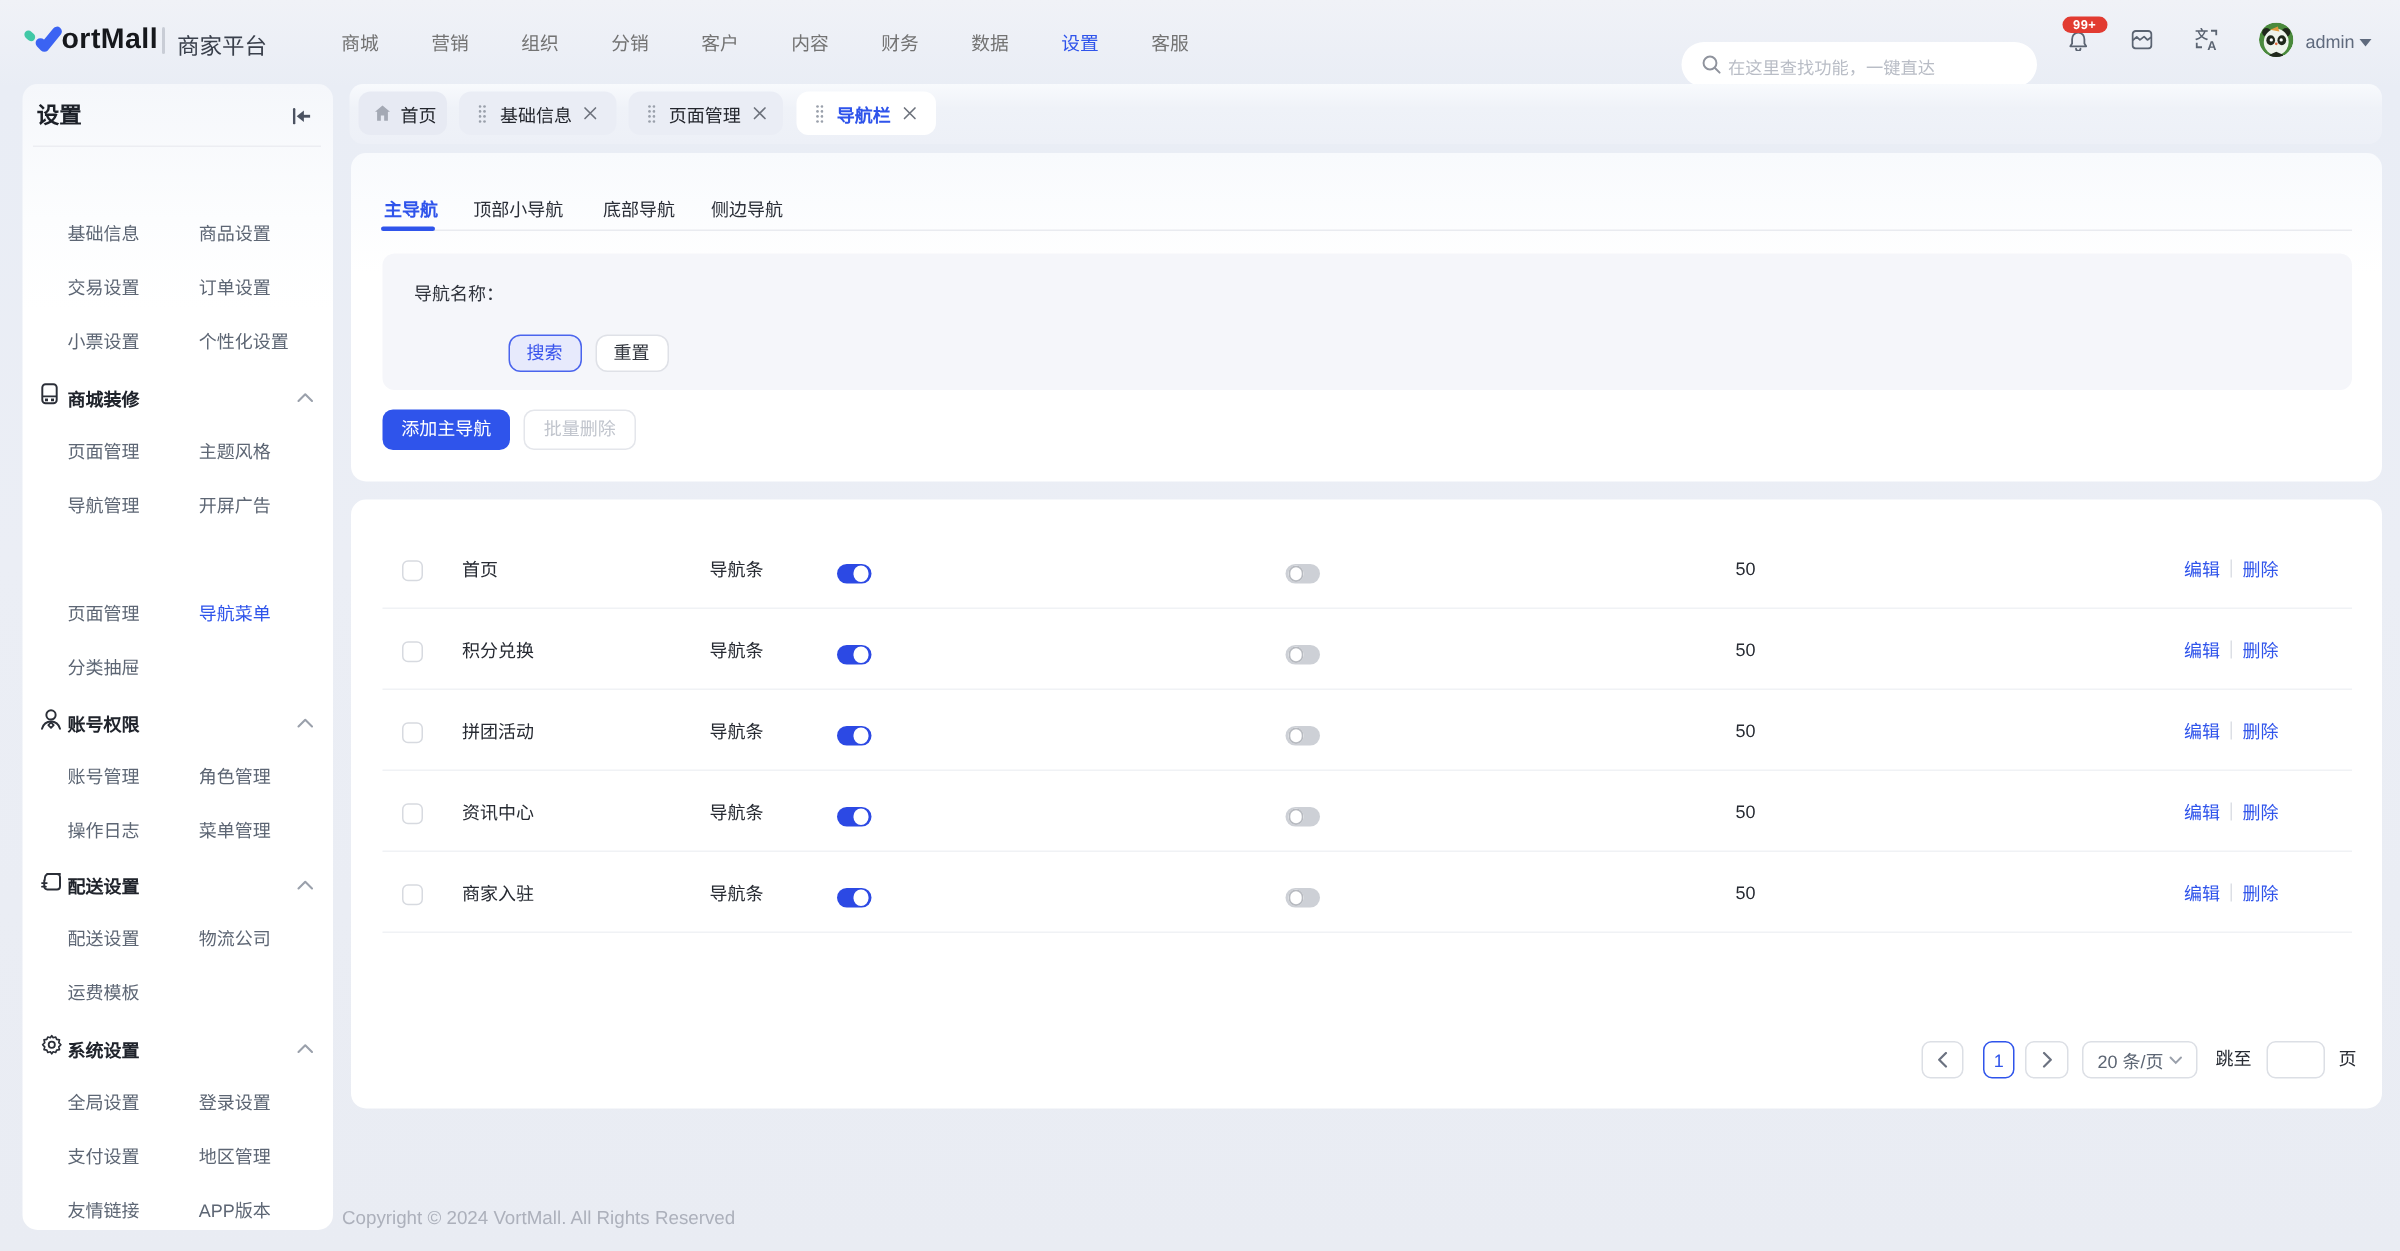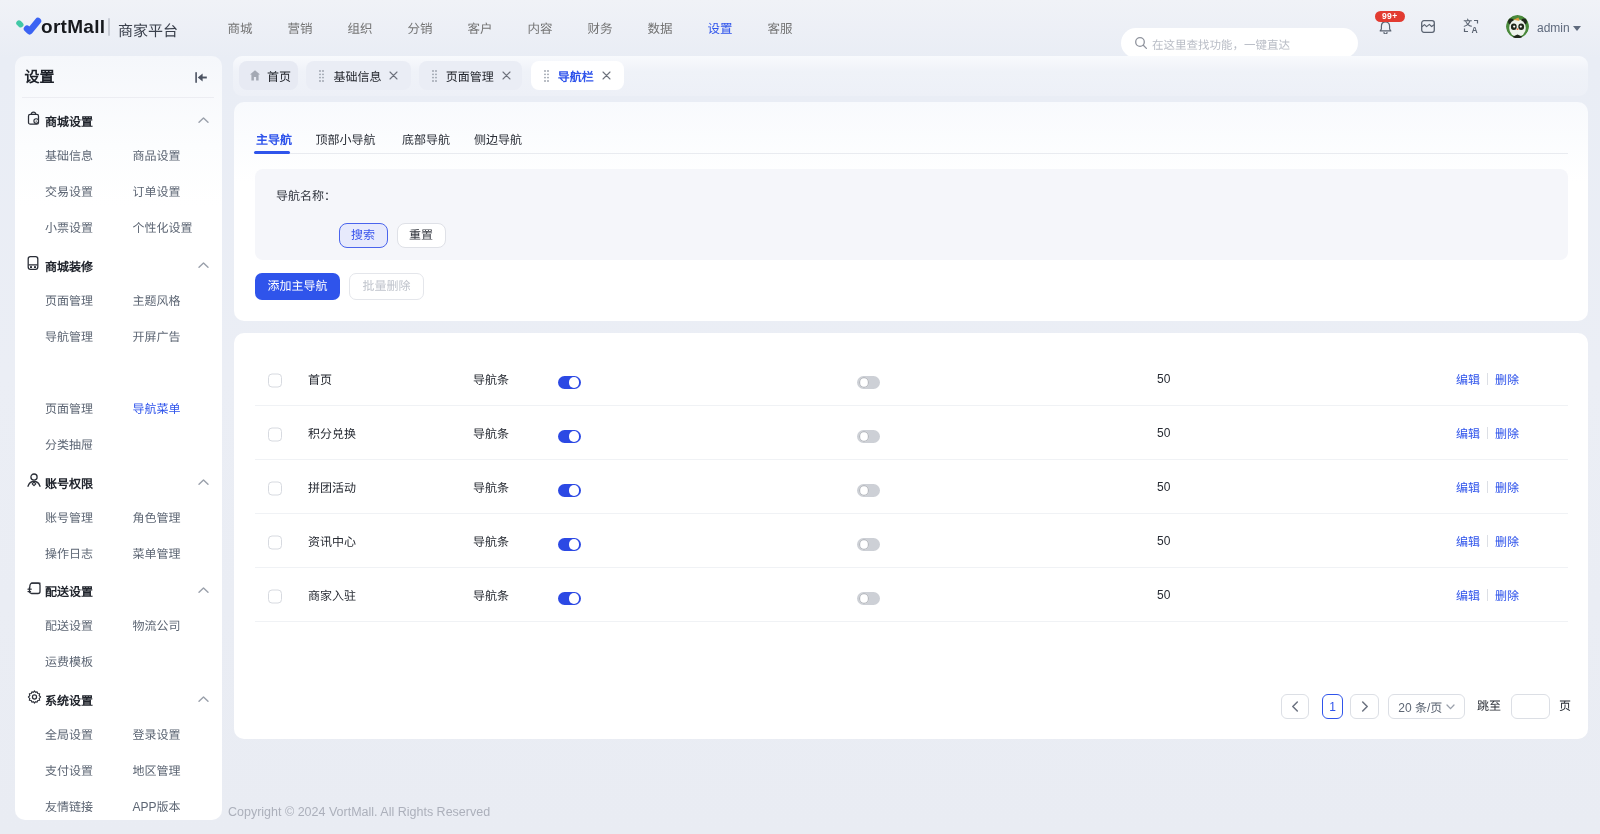--- a/index.html
+++ b/index.html
@@ -148,32 +148,20 @@
 </div>
 
 <div class="side">
   <div class="side-title">设置</div>
   <svg class="side-col" width="12" height="11" viewBox="0 0 12 11">
       <rect x="0.3" y="0" width="1.6" height="11" rx="0.8" fill="#4b5261"></rect>
       <path d="M2.8 5.5 L7.6 1.6 L7.6 9.4 Z" fill="#4b5261"></path>
       <rect x="7" y="4.55" width="4.8" height="1.9" fill="#4b5261"></rect>
     </svg>
   <div class="side-hr"></div>
-<div class="grp" style="top:46px">
-      <span class="gi"><svg width="13" height="15" viewBox="0 0 13 15">
-          <rect x="1.5" y="3.8" width="10" height="9.9" rx="1.8" fill="none" stroke="#2b2f38" stroke-width="1.25"></rect>
-          <path d="M4.4 3.6 C4.4 0.9 8.6 0.9 8.6 3.6" fill="none" stroke="#2b2f38" stroke-width="1.25"></path>
-          <circle cx="9.2" cy="10.6" r="2.3" fill="#fff" stroke="#2b2f38" stroke-width="1.1"></circle>
-          <circle cx="9.2" cy="10.6" r="0.7" fill="#2b2f38"></circle>
-        </svg></span>
-      <span class="gt">商城设置</span>
-      <svg class="chev" width="11" height="7" viewBox="0 0 11 7">
-        <path d="M1 5.8 L5.5 1.4 L10 5.8" fill="none" stroke="#9aa0ab" stroke-width="1.4" stroke-linecap="round" stroke-linejoin="round"></path>
-      </svg>
-    </div>
     <div class="mi l " style="top:82.16px">基础信息</div>
     <div class="mi r " style="top:82.16px">商品设置</div>
     <div class="mi l " style="top:118.32px">交易设置</div>
     <div class="mi r " style="top:118.32px">订单设置</div>
     <div class="mi l " style="top:154.48px">小票设置</div>
     <div class="mi r " style="top:154.48px">个性化设置</div>
     <div class="grp" style="top:190.64px">
       <span class="gi"><svg width="12" height="15" viewBox="0 0 12 15">
           <rect x="1.2" y="1.2" width="9.6" height="12.6" rx="2.2" fill="none" stroke="#2b2f38" stroke-width="1.3"></rect>
           <line x1="1.5" y1="9.3" x2="10.5" y2="9.3" stroke="#2b2f38" stroke-width="1.2"></line>

